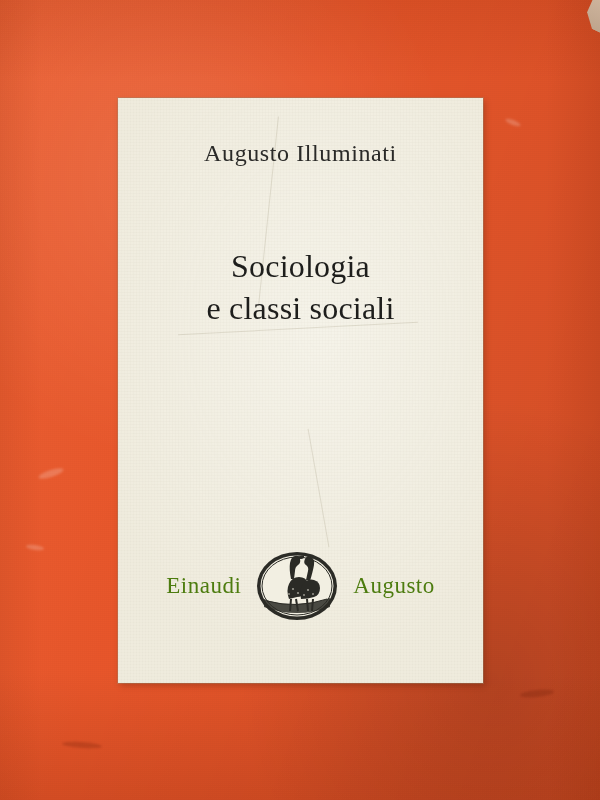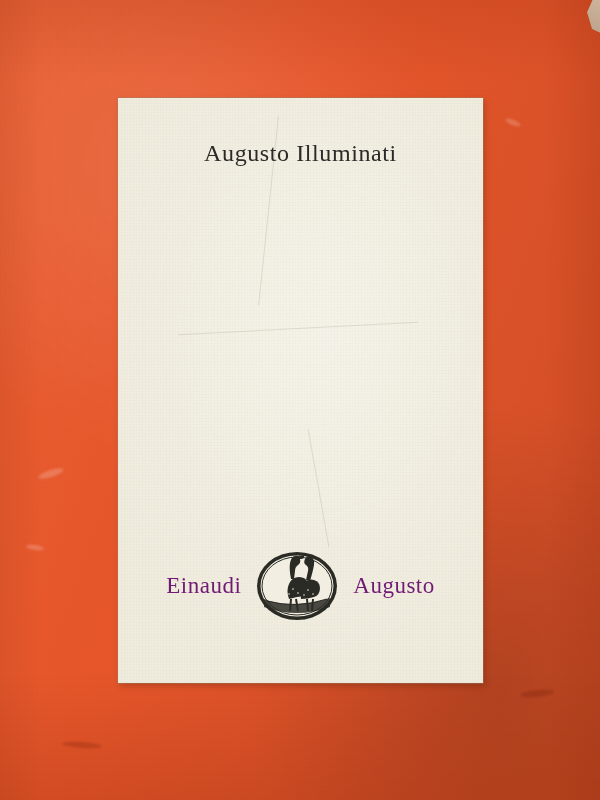--- a/index.html
+++ b/index.html
@@ -138,21 +138,21 @@
     left: 0;
     right: 0;
     bottom: 60px;
     display: flex;
     align-items: center;
     justify-content: center;
     gap: 14px;
   }
   .imprint-word {
     font-size: 23px;
-    color: #701a75;
+    color: #4d7c0f;
     letter-spacing: 0.5px;
     font-family: "Liberation Serif", serif;
   }
   .logo {
     width: 84px;
     height: 74px;
     position: relative;
   }
   .logo svg { display: block; }
 </style>
@@ -176,20 +176,24 @@
   <div class="label">
     <div class="label-tex"></div>
 
     <div class="label-crease" style="left:150px; top:18px; width:1px; height:190px; transform:rotate(6deg);"></div>
     <div class="label-crease" style="left:60px; top:230px; width:240px; height:1px; transform:rotate(-3deg);"></div>
     <div class="label-crease" style="left:200px; top:330px; width:1px; height:120px; transform:rotate(-10deg);"></div>
 
     <div class="label-inner">
       <div class="author">Augusto Illuminati</div>
 
+      <div class="title">
+        <div>Sociologia</div>
+        <div>e classi sociali</div>
+      </div>
 
       <div class="imprint">
         <div class="imprint-word">Einaudi</div>
 
         <div class="logo">
           <svg width="84" height="74" viewBox="0 0 84 74" aria-hidden="true">
             <ellipse cx="42" cy="37" rx="40" ry="34" fill="#2b2b26"></ellipse>
             <ellipse cx="42" cy="37" rx="36.5" ry="30.5" fill="#f2efe2"></ellipse>
             <ellipse cx="42" cy="37" rx="35" ry="29" fill="none" stroke="#2b2b26" stroke-width="1"></ellipse>
 

